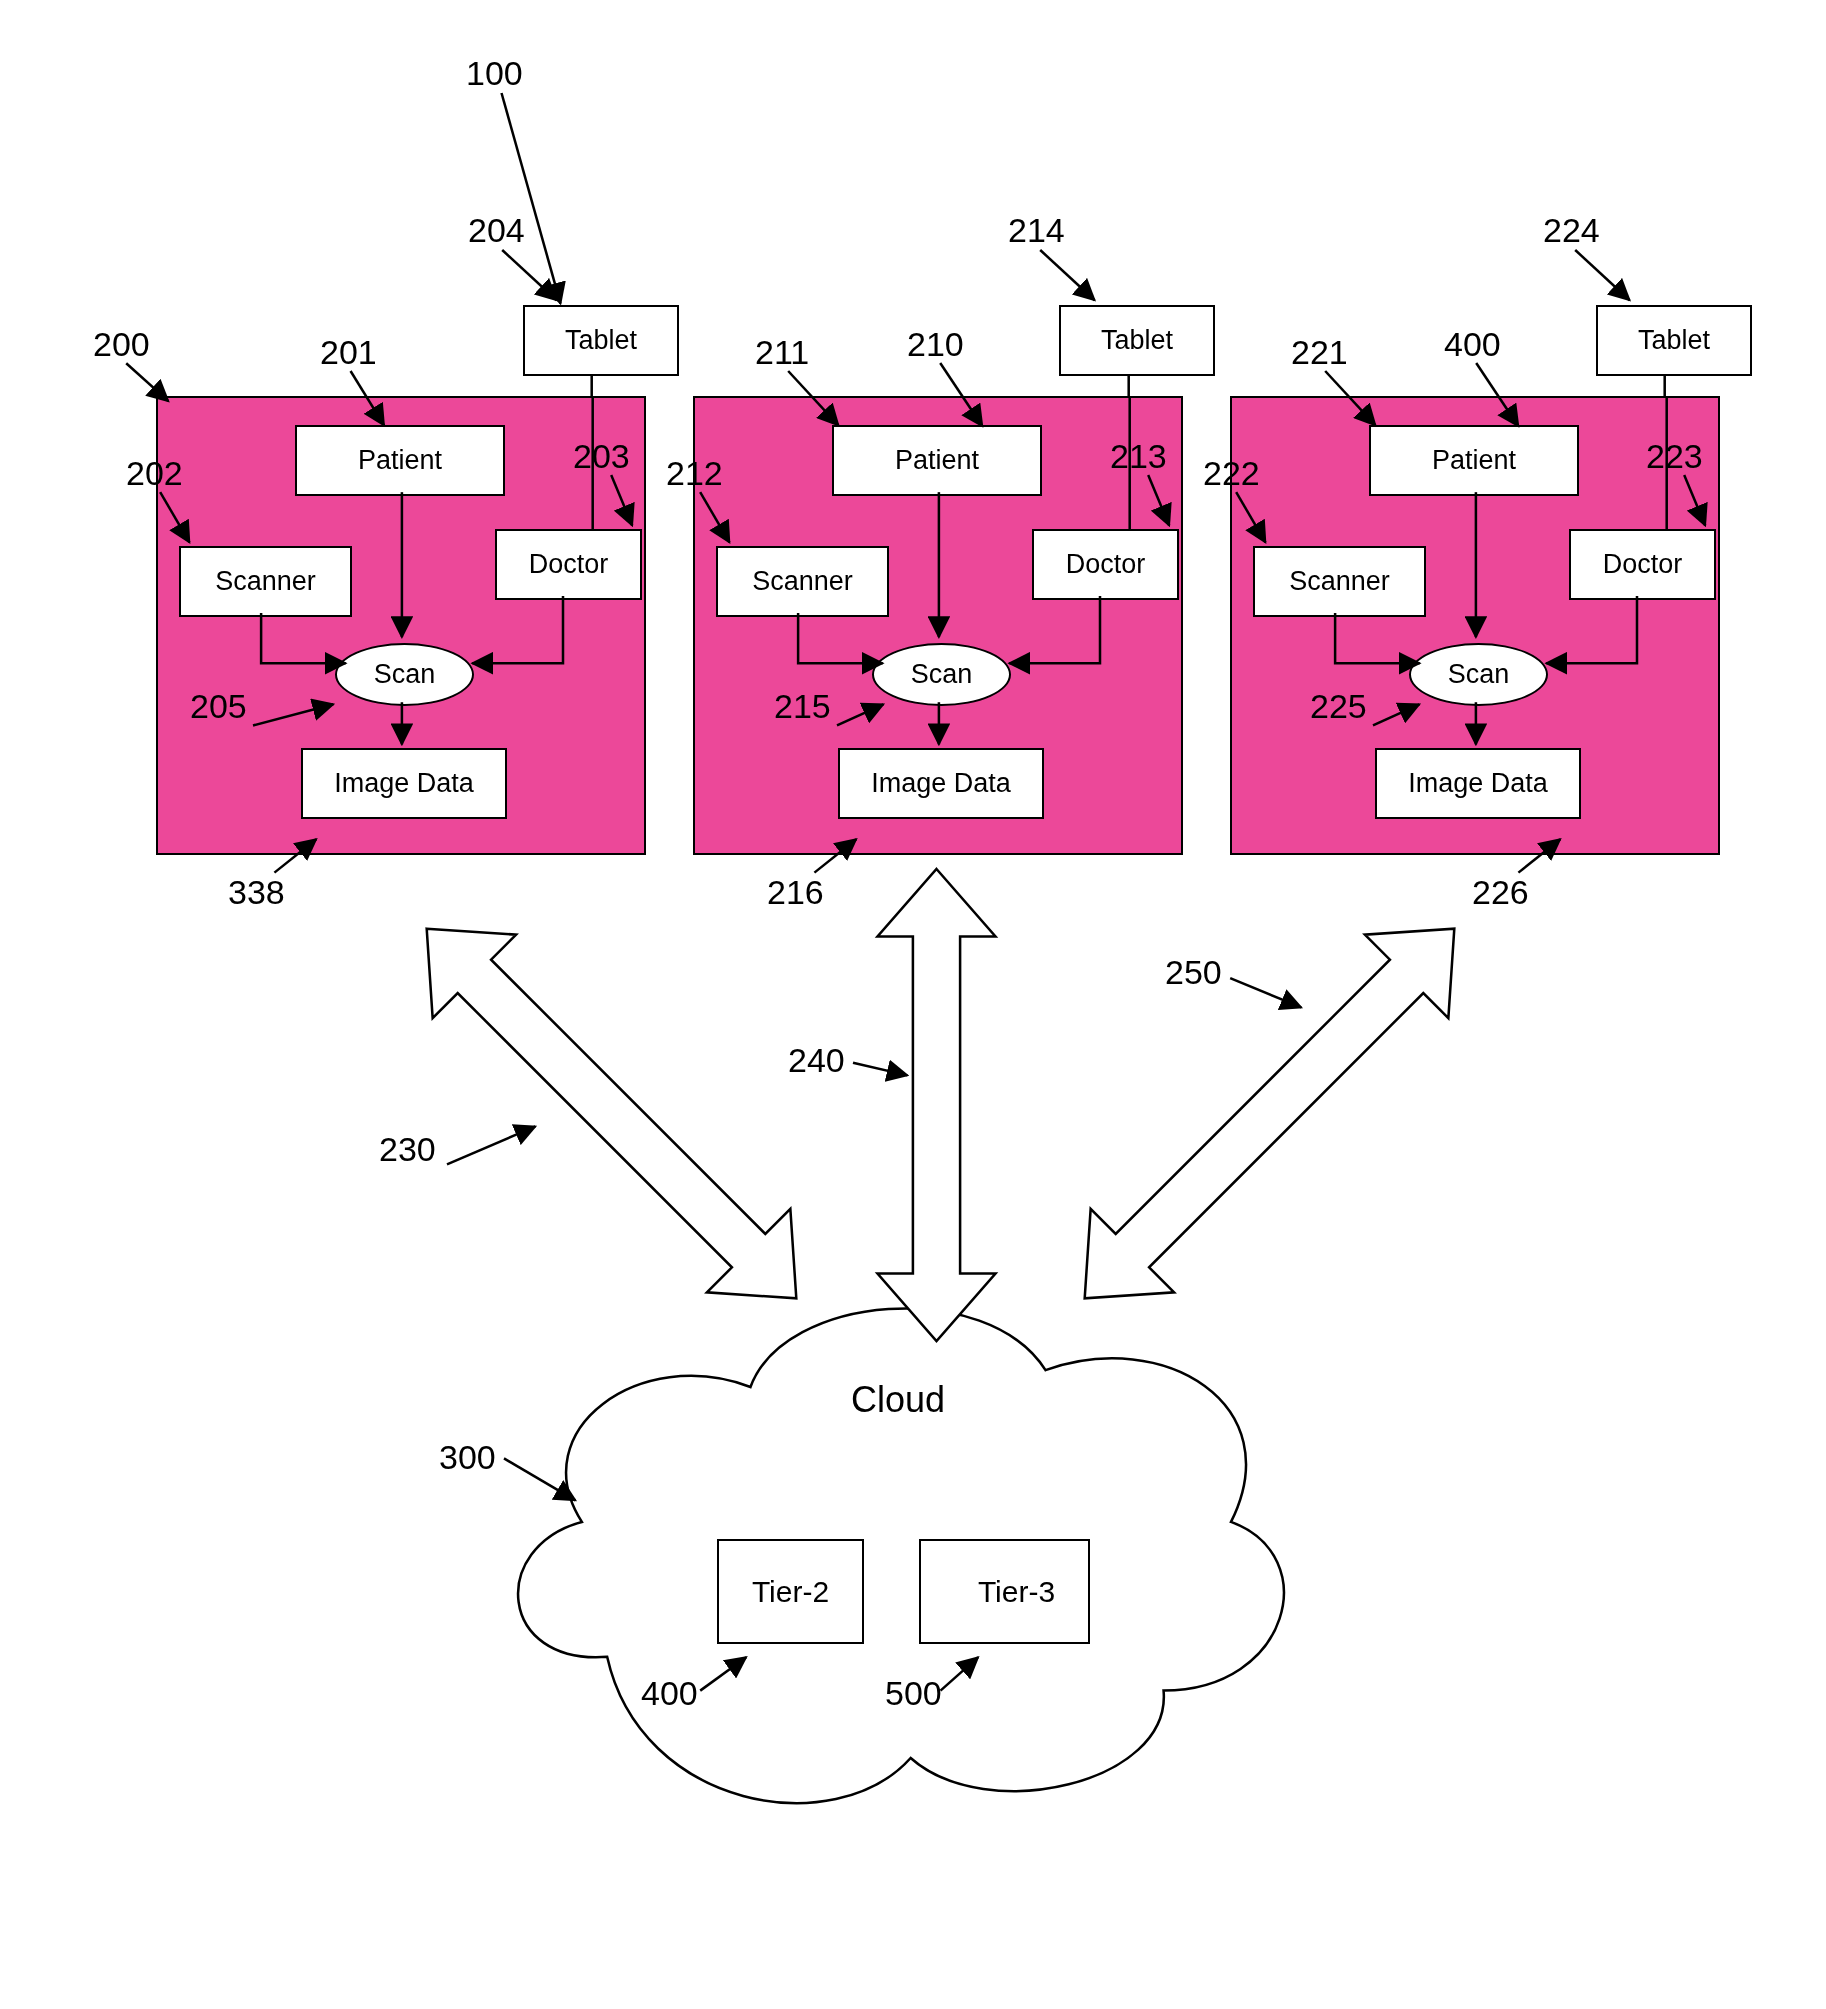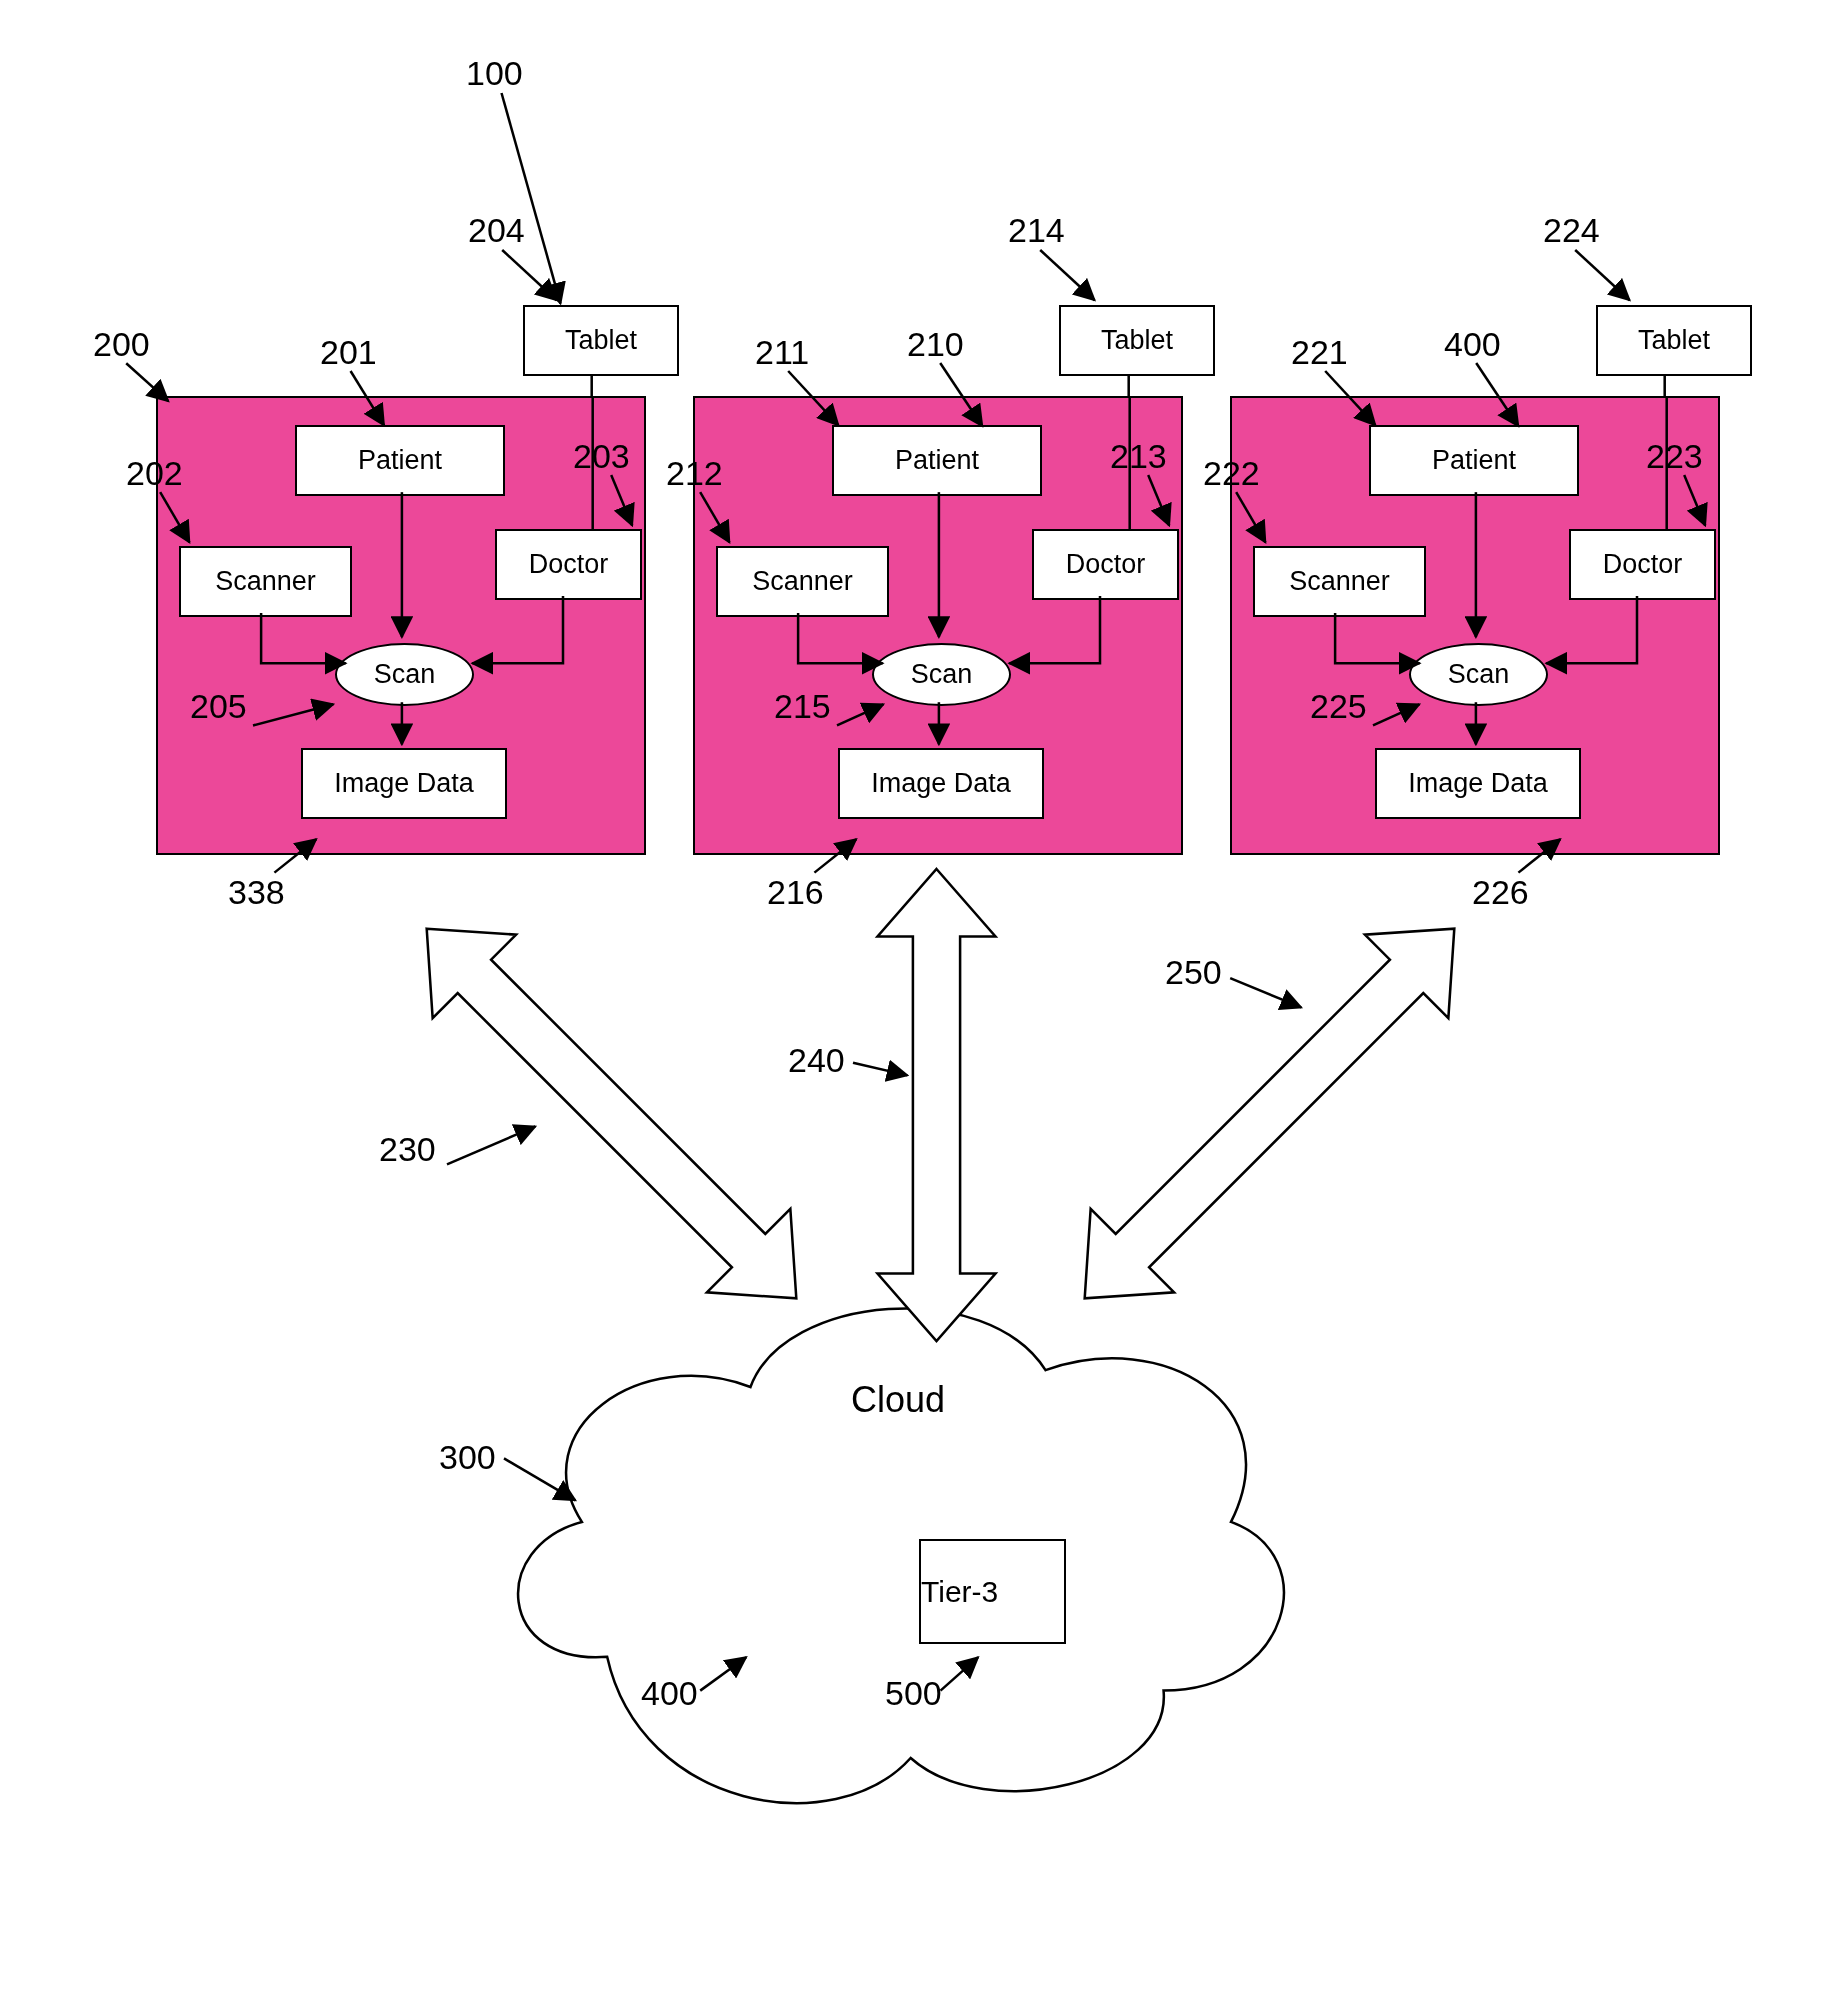--- a/index.html
+++ b/index.html
@@ -67,21 +67,21 @@
     text-align:center; font-size: 36px;
   }
   .tier2-box {
     position:absolute; left: 245px; top: 270px;
     width: 143px; height: 101px; border: 2.5px solid #000;
     text-align:center; line-height:101px; font-size:30px;
   }
   .tier3-box {
     position:absolute; left: 447px; top: 270px;
     width: 143px; height: 101px; border: 2.5px solid #000;
-    text-align:left; line-height:101px; font-size:30px;
+    text-align:center; line-height:101px; font-size:30px;padding-left:24px;
   }
 
   
   .bigarrow {
     position:absolute;
   }
   .bigarrow svg { display:block; overflow:visible; }
 
   
   .ref {
@@ -248,20 +248,21 @@
       <path d="M 160 460
                C  30 470,  20 330, 130 300
                C  60 190, 200  90, 330 140
                C 370  30, 610  10, 680 120
                C 820  70, 970 160, 900 300
                C 1010 340, 970 500, 820 500
                C 830 610, 610 660, 520 580
                C 430 680, 200 640, 160 460 Z" fill="#fff" stroke="#000" stroke-width="3"></path>
     </svg>
     <div class="cloud-label">Cloud</div>
+    <div class="tier2-box">Tier-2</div>
     <div class="tier3-box">Tier-3</div>
   </div>
 
   <div class="bigarrow" style="left:392px; top:869px;">
     <svg width="439" height="489" viewBox="0 0 520 580">
       <g transform="translate(260,290) rotate(45)">
 
         <path d="M -310 0 L -230 -70 L -230 -28 L 230 -28 L 230 -70 L 310 0 L 230 70 L 230 28 L -230 28 L -230 70 Z" fill="#fff" stroke="#000" stroke-width="3"></path>
       </g>
     </svg>

